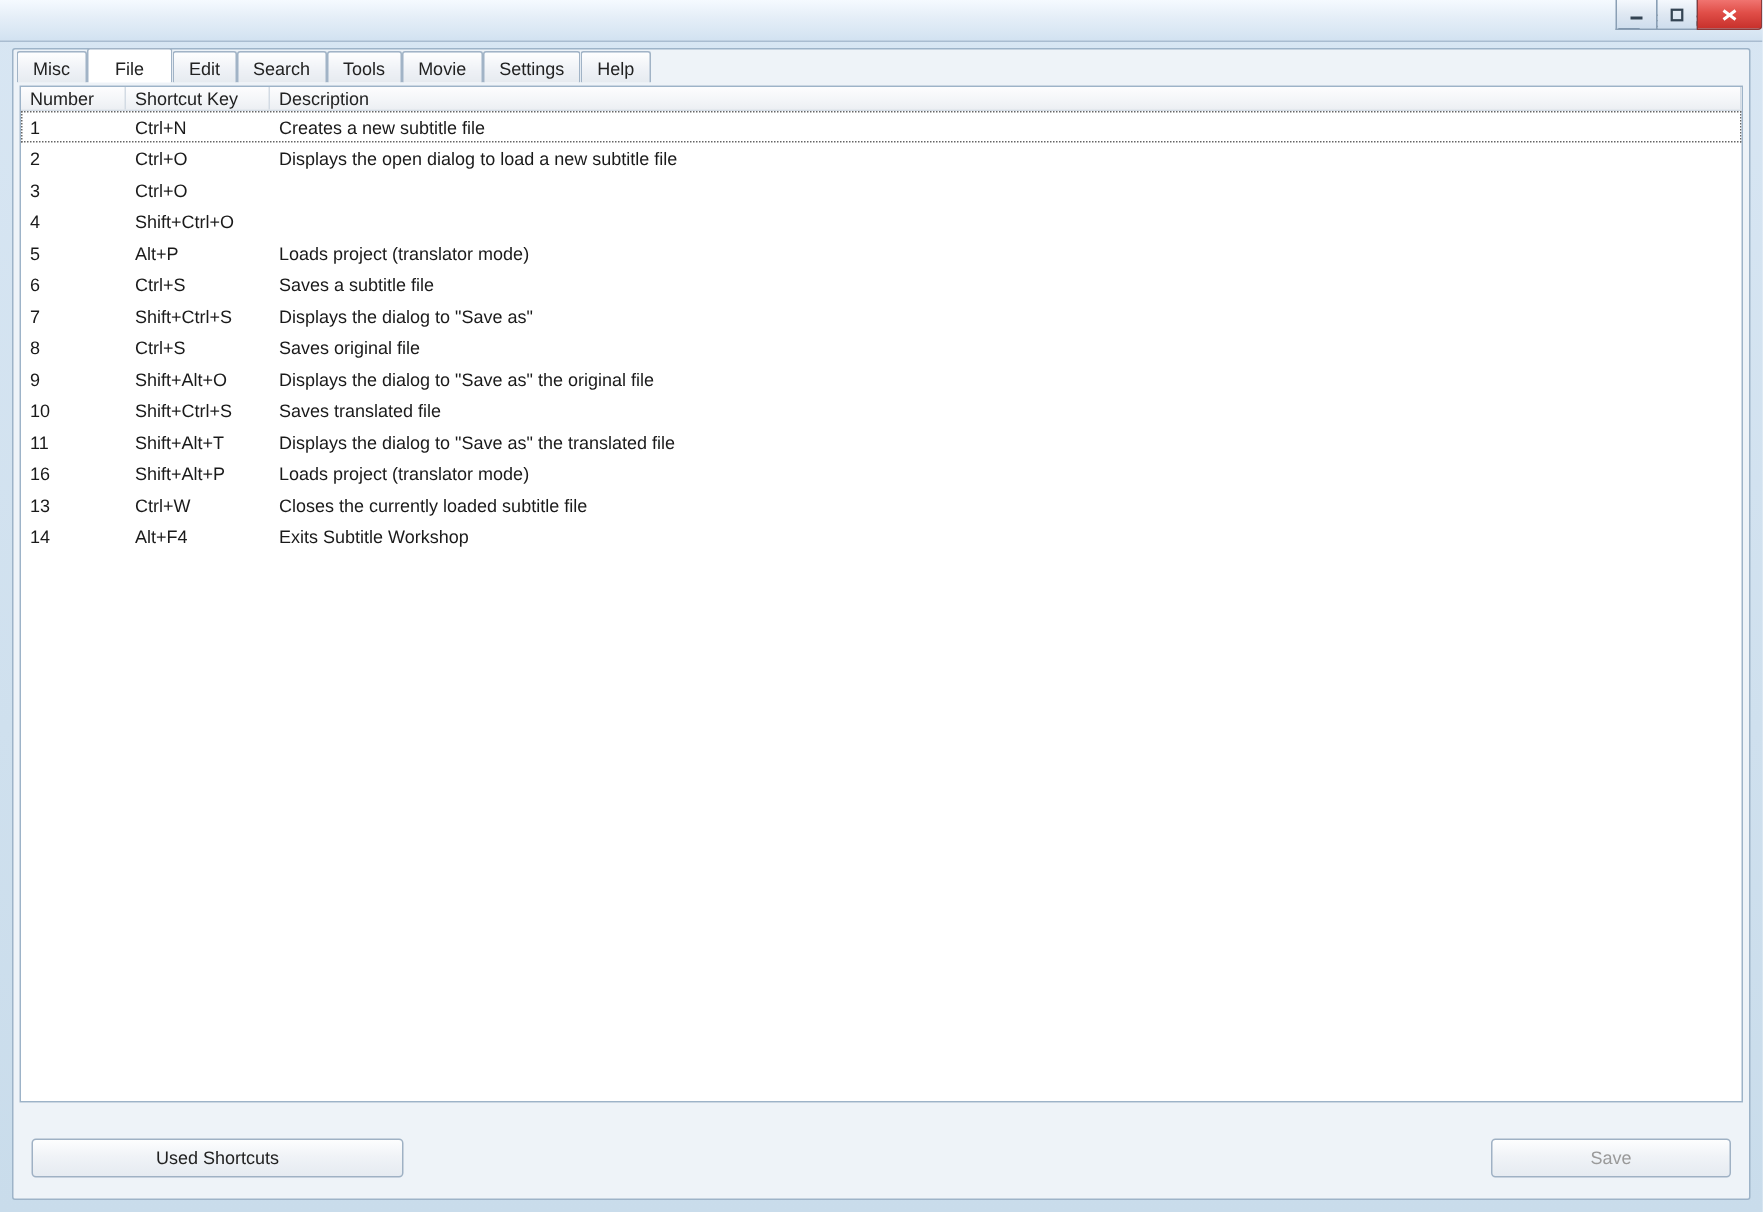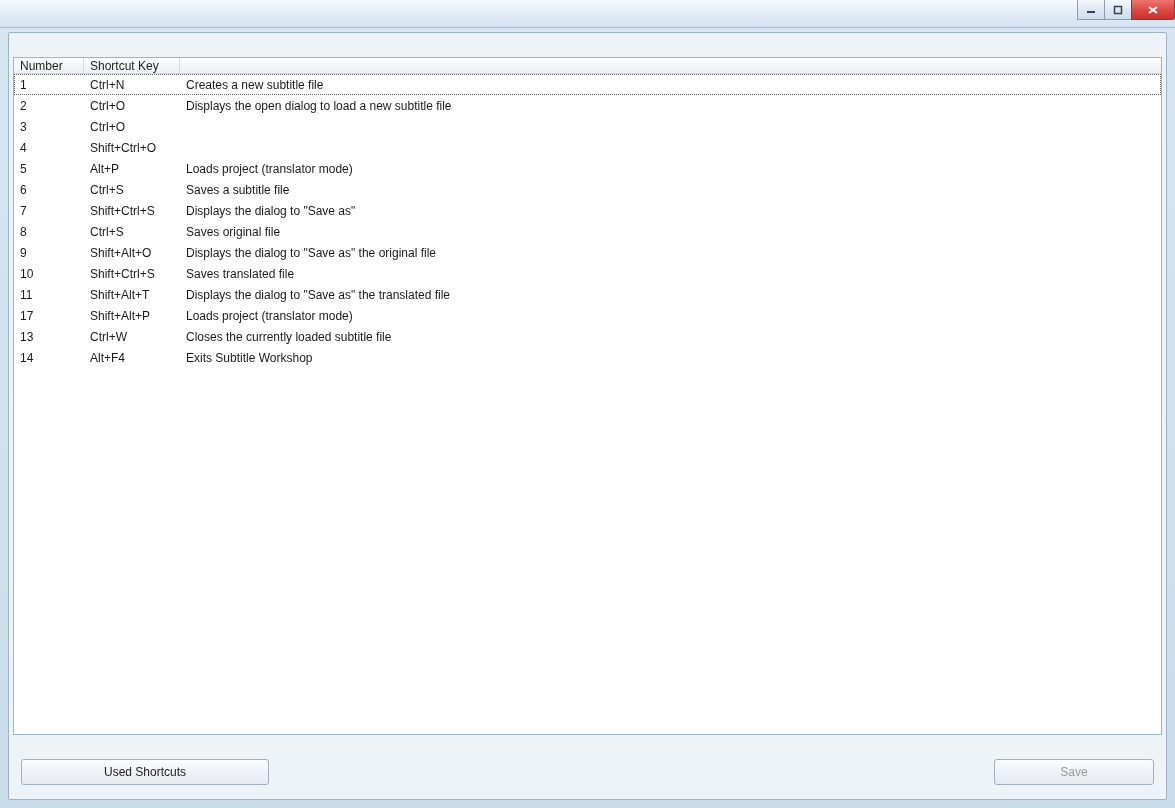--- a/index.html
+++ b/index.html
@@ -195,25 +195,36 @@
       <svg width="12" height="10">
         <line x1="2" y1="2" x2="10" y2="8" stroke-width="2"></line>
         <line x1="10" y1="2" x2="2" y2="8" stroke-width="2"></line>
       </svg>
     </div>
   </div>
 </div>
 
 <div class="panel">
 
+  <div class="tabs" id="tabs">
+      <div class="tab">Misc</div>
+      <div class="tab active">File</div>
+      <div class="tab">Edit</div>
+      <div class="tab">Search</div>
+      <div class="tab">Tools</div>
+      <div class="tab">Movie</div>
+      <div class="tab">Settings</div>
+      <div class="tab">Help</div>
+    </div>
 
   <div class="listview">
     <div class="lv-header">
       <div class="col col-num">Number</div>
       <div class="col col-key">Shortcut Key</div>
+      <div class="col col-desc">Description</div>
     </div>
     <div class="lv-body" id="lv-body">
         <div class="row selected">
           <div class="cell cell-num">1</div>
           <div class="cell cell-key">Ctrl+N</div>
           <div class="cell cell-desc">Creates a new subtitle file</div>
         </div>
         <div class="row">
           <div class="cell cell-num">2</div>
           <div class="cell cell-key">Ctrl+O</div>
@@ -256,21 +267,21 @@
           <div class="cell cell-num">10</div>
           <div class="cell cell-key">Shift+Ctrl+S</div>
           <div class="cell cell-desc">Saves translated file</div>
         </div>
         <div class="row">
           <div class="cell cell-num">11</div>
           <div class="cell cell-key">Shift+Alt+T</div>
           <div class="cell cell-desc">Displays the dialog to "Save as" the translated file</div>
         </div>
         <div class="row">
-          <div class="cell cell-num">17</div>
+          <div class="cell cell-num">16</div>
           <div class="cell cell-key">Shift+Alt+P</div>
           <div class="cell cell-desc">Loads project (translator mode)</div>
         </div>
         <div class="row">
           <div class="cell cell-num">13</div>
           <div class="cell cell-key">Ctrl+W</div>
           <div class="cell cell-desc">Closes the currently loaded subtitle file</div>
         </div>
         <div class="row">
           <div class="cell cell-num">14</div>

